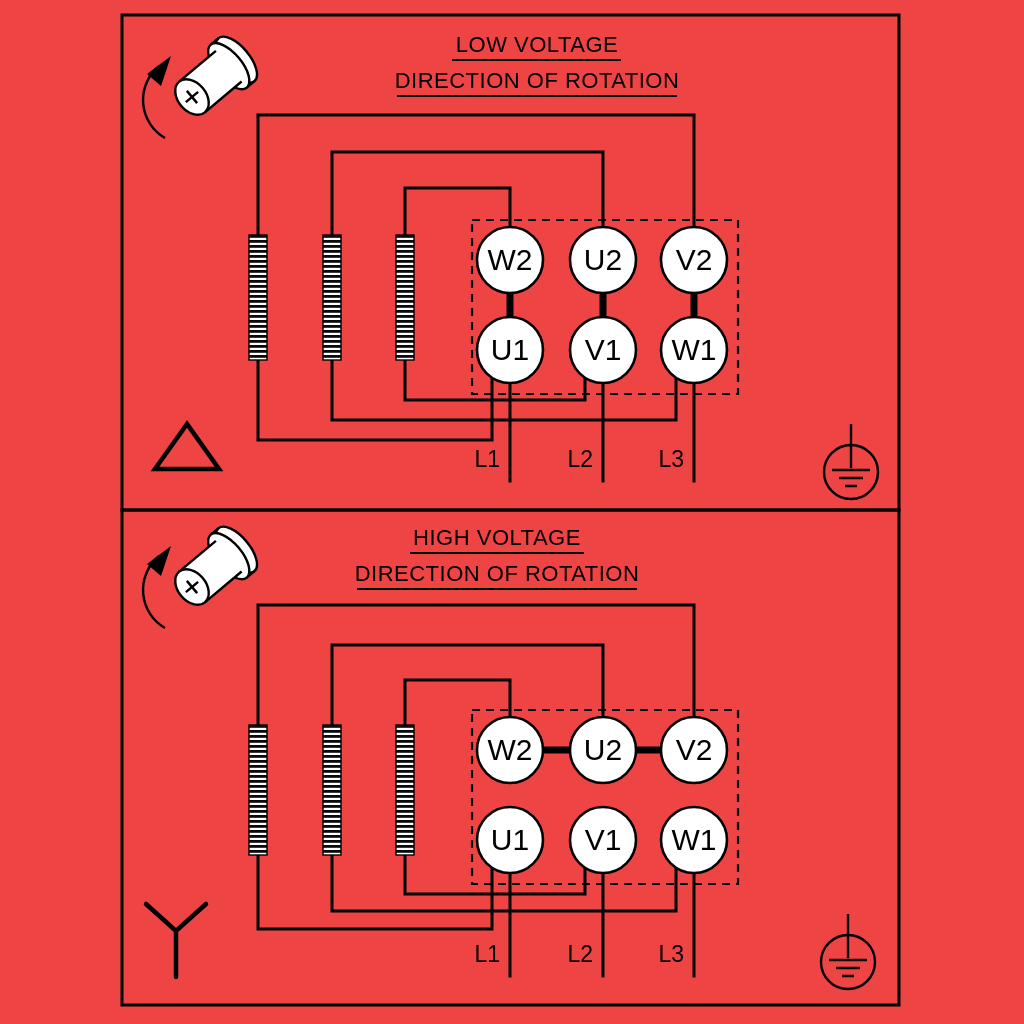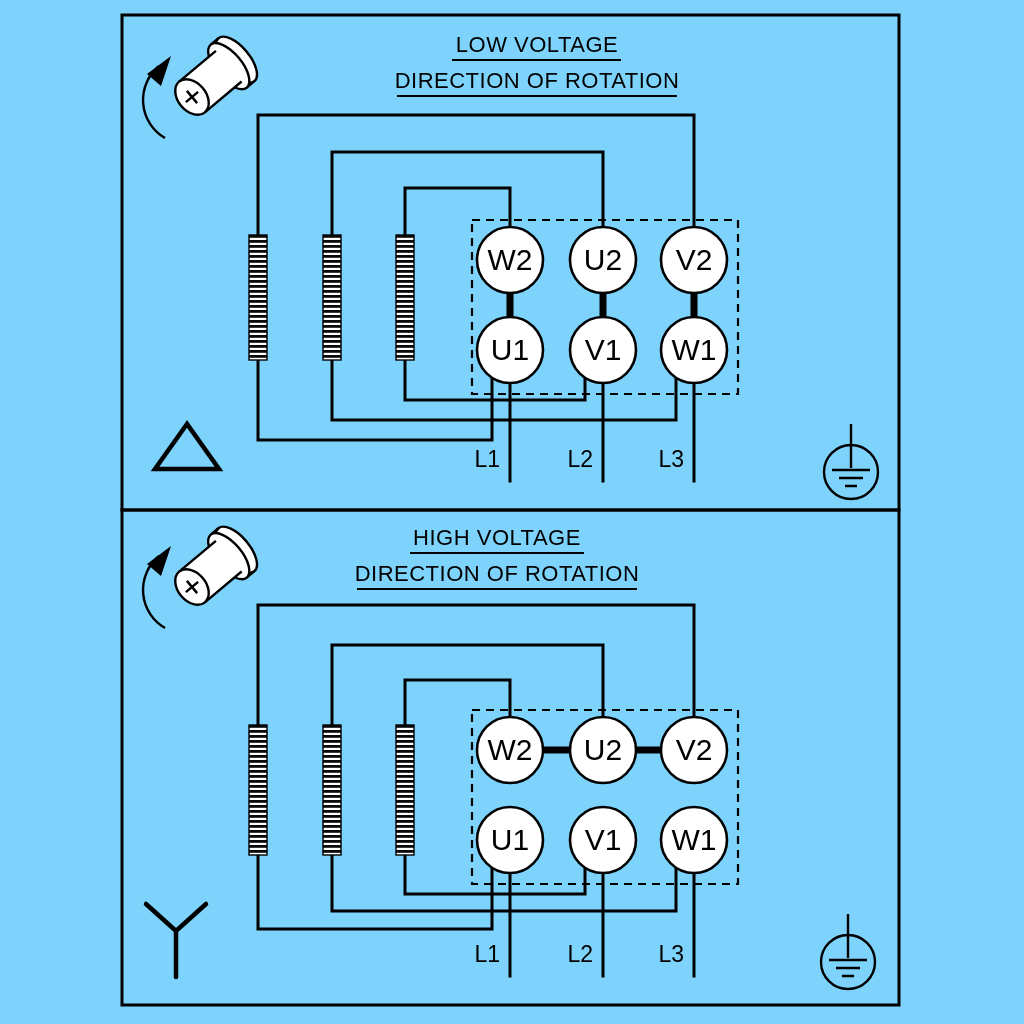--- a/index.html
+++ b/index.html
@@ -1,16 +1,16 @@
 <!DOCTYPE html>
 <html><head>
 <meta charset="utf-8">
 <style>
   html,body{margin:0;padding:0;background:#ffffff;}
-  .stage{width:1024px;height:1024px;position:relative;background:#7dd3fc;}
+  .stage{width:1024px;height:1024px;position:relative;background:#ef4444;}
   svg{display:block;}
   .wire{fill:none;stroke:#000;stroke-width:3;stroke-linejoin:miter;stroke-linecap:square;}
   .frame{fill:none;stroke:#000;stroke-width:3;}
   .dash{fill:none;stroke:#000;stroke-width:2.2;stroke-dasharray:8 6;}
   .link{stroke:#000;stroke-width:7;stroke-linecap:butt;}
   .termc{fill:#fff;stroke:#000;stroke-width:2.6;}
   .sym{fill:none;stroke:#000;stroke-width:4.5;stroke-linejoin:miter;stroke-linecap:round;}
   .icn{fill:#fff;stroke:#000;stroke-width:2.4;}
   .icnl{fill:none;stroke:#000;stroke-width:2.4;}
   text{font-family:"Liberation Sans","DejaVu Sans",sans-serif;fill:#000;}

